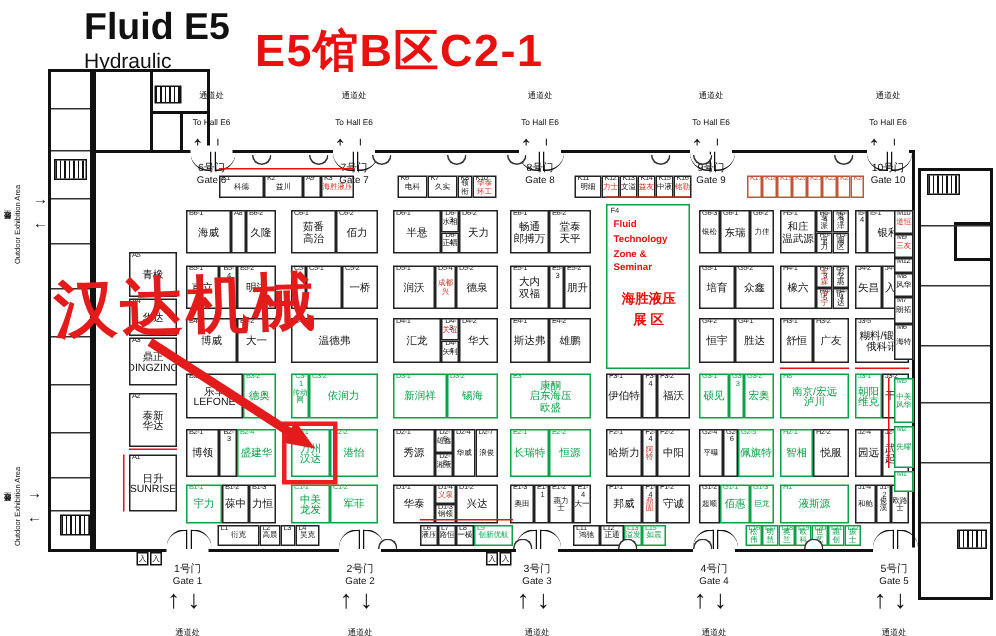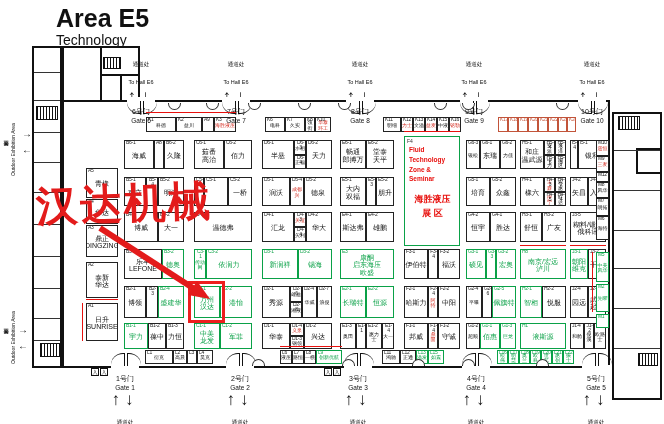--- a/index.html
+++ b/index.html
@@ -55,22 +55,22 @@
   .sidearrow{position:absolute;font-size:10px;color:#111;}
   .dimline{position:absolute;border:0;}
   .dimline.h{border-top:1px solid #e8110e;}
   .dimline.v{border-left:1px solid #e8110e;}
 </style>
 </head>
 <body>
 
 <div id="canvas">
 
-  <div class="abs" id="page-title" style="white-space: pre-line;">Area E5</div>
-  <div class="abs" id="page-sub" style="white-space: pre-line;">Technology</div>
+  <div class="abs" id="page-title" style="white-space: pre-line;">Fluid E5</div>
+  <div class="abs" id="page-sub" style="white-space: pre-line;">Hydraulic</div>
 
   <div class="abs" id="hall"></div>
   <div class="abs" id="inset"></div>
   <div class="abs wallline" style="left:100px;top:46px;width:1.5px;height:54px;"></div>
   <div class="abs wallline" style="left:100px;top:74px;width:40px;height:1.5px;"></div>
   <div class="abs wallline" style="left:120px;top:74px;width:1.5px;height:26px;"></div>
   <div class="abs stairs" style="left:103px;top:57px;width:18px;height:12px;"></div>
 
   <div class="abs" id="left-annex"></div>
   <div class="abs" id="right-annex"></div>
@@ -896,20 +896,21 @@
 
   <div class="abs" id="fluid">
     <span class="ftag" style="white-space: pre-line;">F4</span>
     <div class="fen" style="white-space: pre-line;">Fluid
 Technology
 Zone &amp; Seminar</div>
     <div class="fcn" style="white-space: pre-line;">海胜液压
 展  区</div>
   </div>
 
+  <div class="abs" id="zone-title" style="white-space: pre-line;">E5馆B区C2-1</div>
   <div class="abs" id="company" style="white-space: pre-line;">汉达机械</div>
   <div class="abs" id="hl-box"></div>
   <svg class="abs" style="left:0;top:0;z-index:28;" width="664" height="424">
     <line x1="100" y1="228" x2="196" y2="290" stroke="#e31b1b" stroke-width="6"></line>
     <polygon points="210,299 188,295 197,281" fill="#e31b1b"></polygon>
   </svg>
 
 </div>
 
 </body></html>

